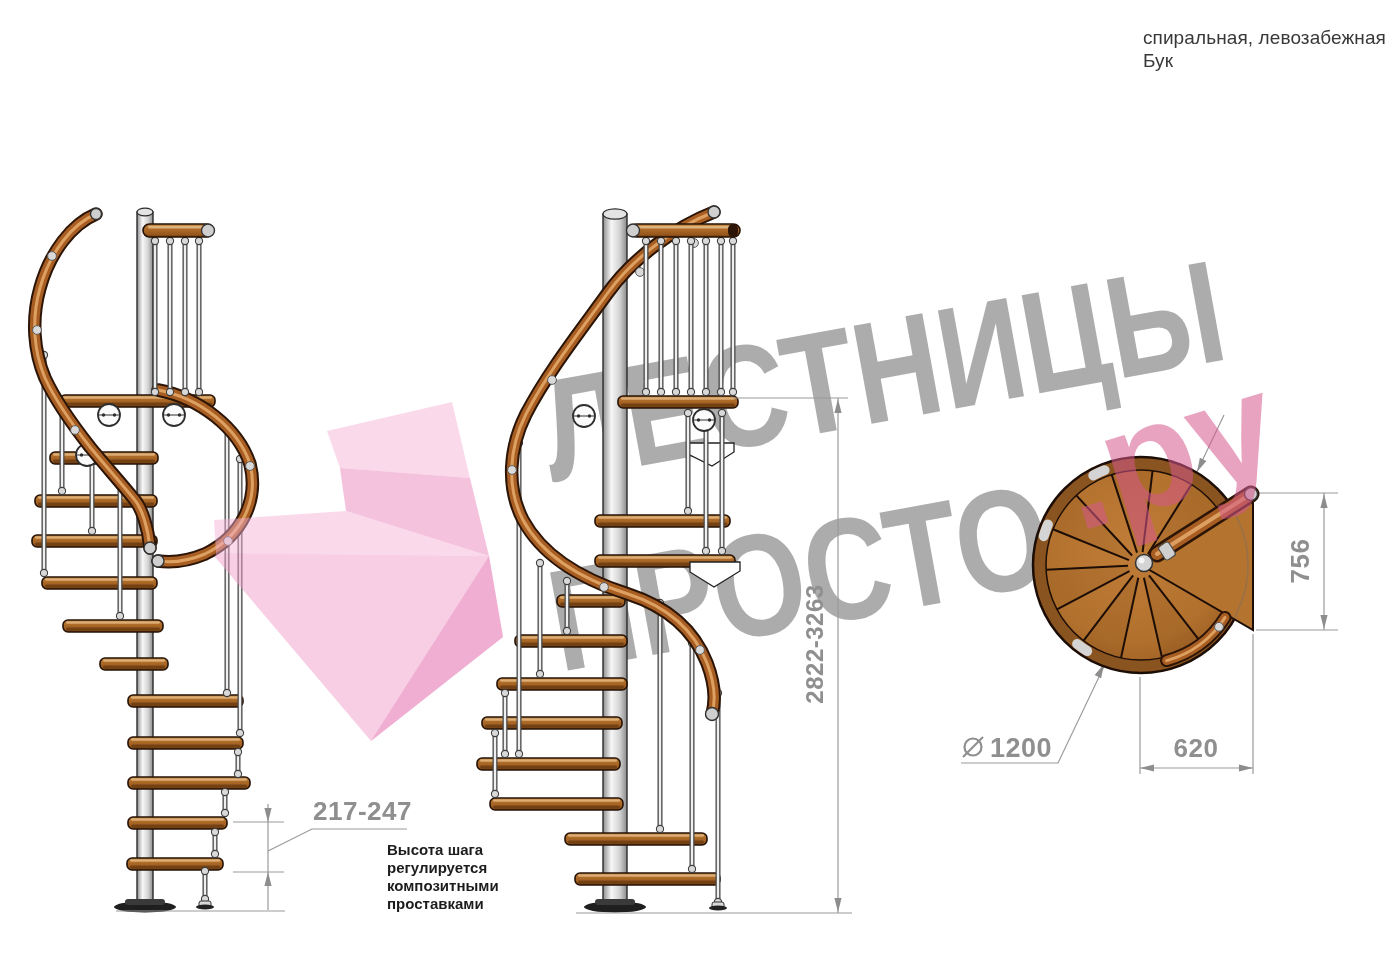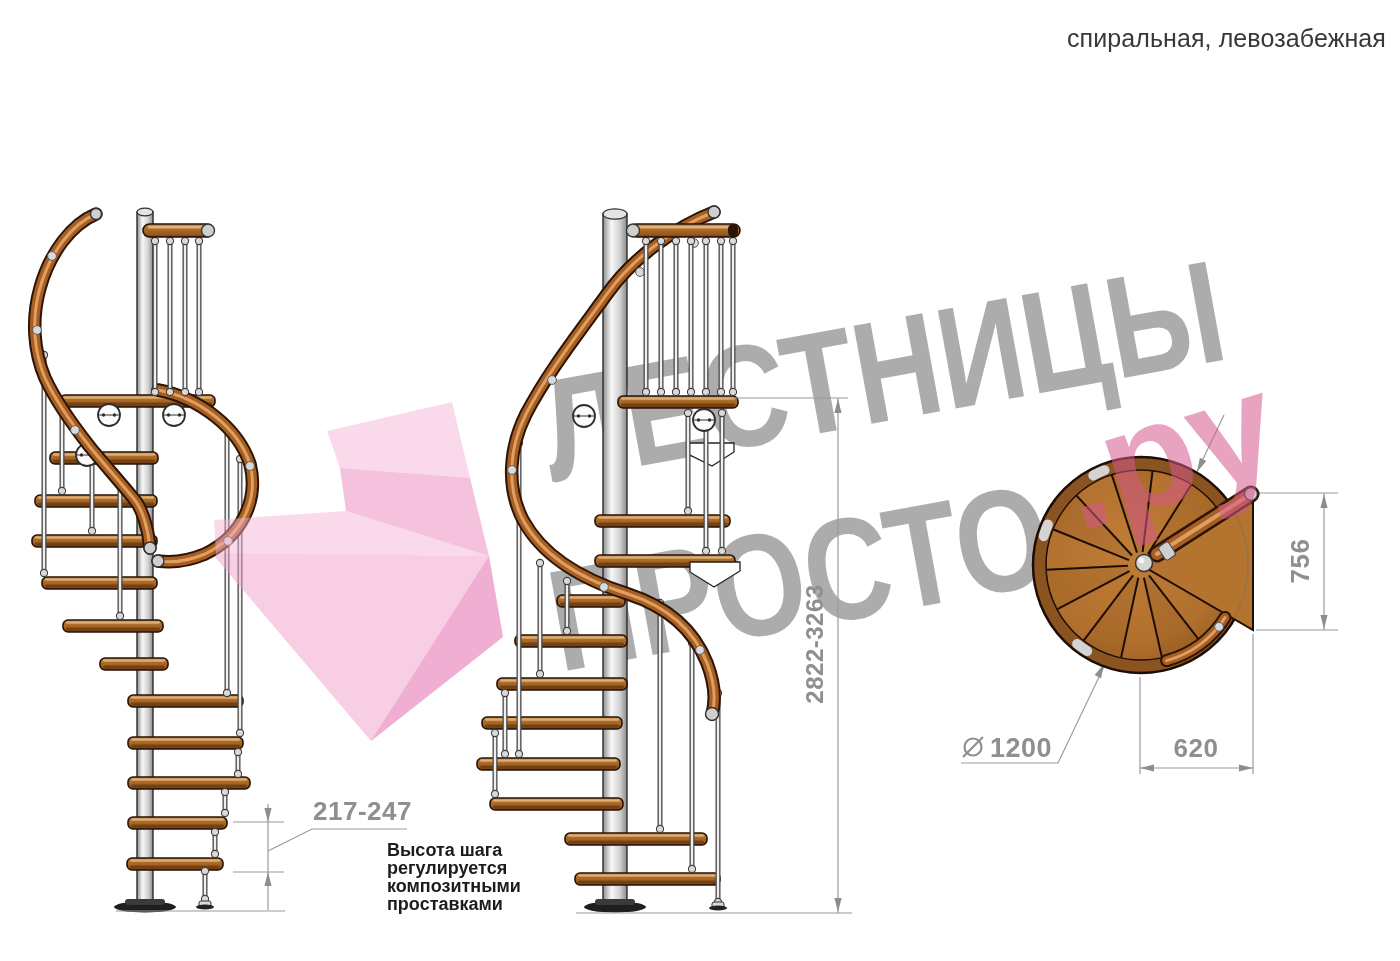--- a/index.html
+++ b/index.html
@@ -1,31 +1,32 @@
 <!DOCTYPE html>
 <html><head>
 <meta charset="utf-8">
 <style>
   html,body{margin:0;padding:0;background:#fff;}
   .page{position:relative;width:1400px;height:961px;background:#ffffff;overflow:hidden;
         font-family:"Liberation Sans",sans-serif;}
-  .hdr{position:absolute;top:27px;right:14px;text-align:left;font-size:25px;line-height:22.5px;
+  .hdr{position:absolute;top:27px;right:14px;text-align:left;font-size:19px;line-height:22.5px;
        color:#383838;letter-spacing:0.1px;}
-  .ann{position:absolute;left:387px;top:841px;width:140px;font-size:18px;line-height:18px;
+  .ann{position:absolute;left:387px;top:841px;width:140px;font-size:15px;line-height:18px;
        font-weight:700;color:#1c1c1c;white-space:pre-line;}
   svg text.wm{font-weight:700;}
   svg text.dim{font-weight:700;fill:#8f8f8f;letter-spacing:0.5px;}
 </style>
 </head>
 <body>
 
 <div class="page">
 
   <div class="hdr">
     <div>спиральная, левозабежная</div>
+    <div>Бук</div>
   </div>
 
   <svg width="1400" height="961" viewBox="0 0 1400 961" xmlns="http://www.w3.org/2000/svg">
     <defs>
       <linearGradient id="gp" x1="0" y1="0" x2="1" y2="0">
         <stop offset="0" stop-color="#8f8f8f"></stop>
           <stop offset="0.35" stop-color="#f7f7f7"></stop>
         <stop offset="0.7" stop-color="#d2d2d2"></stop>
           <stop offset="1" stop-color="#8a8a8a"></stop>
       </linearGradient>

